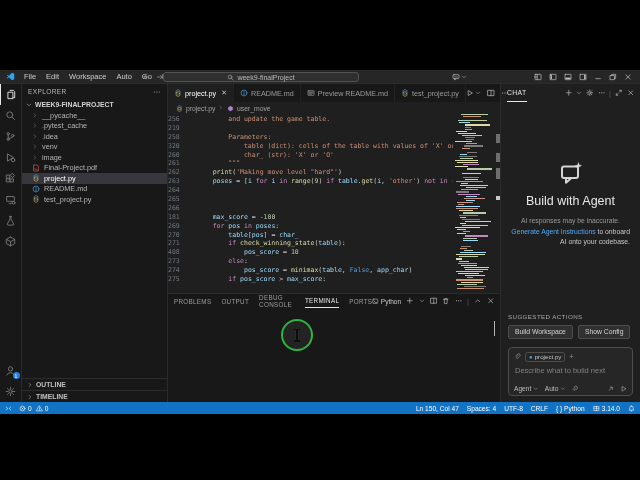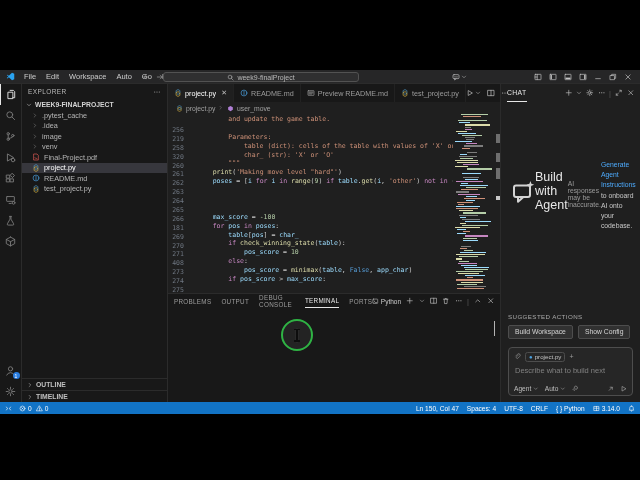--- a/index.html
+++ b/index.html
@@ -63,21 +63,21 @@
   .tab .fic{font-size:8px;}
   .tab.active{background:#1f1f1f;color:#ffffff;}
   .tab .closex{font-size:7px;margin-left:2px;color:#bbbbbb;}
   .editor-actions{margin-left:auto;display:flex;align-items:center;gap:6px;padding-right:6px;color:#c5c5c5;font-size:8px;}
   .breadcrumb{height:12px;display:flex;align-items:center;gap:3px;padding-left:8px;font-size:6.8px;
     color:#a0a0a0;flex:0 0 auto;}
   .breadcrumb .fic{font-size:7px;}
   .code-wrap{position:relative;flex:1 1 auto;overflow:hidden;font-family:"DejaVu Sans Mono",monospace;}
   .code-lines{position:absolute;left:0;top:1px;right:47px;}
   .cl{display:flex;height:8.9px;line-height:8.9px;font-size:6.5px;white-space:pre;}
-  .cl .ln{width:20px;text-align:center;color:#6e7681;flex:0 0 auto;padding-right:9px;margin-top:11px;}
+  .cl .ln{width:20px;text-align:left;color:#6e7681;flex:0 0 auto;padding-right:9px;}
   .cl .ct{flex:1;overflow:hidden;}
   .tok-pln{color:#cccccc}.tok-kw{color:#c586c0}.tok-var{color:#9cdcfe}.tok-fn{color:#dcdcaa}
   .tok-str{color:#ce9178}.tok-num{color:#b5cea8}.tok-const{color:#569cd6}
   .minimap{position:absolute;top:0;right:5px;width:42px;bottom:0;background:#1f1f1f;overflow:hidden;}
   .mm-row{height:1.1px;margin-bottom:1px;}
   .ruler{position:absolute;top:0;right:0;width:5px;bottom:0;}
   .ruler div{position:absolute;left:0.5px;width:4px;}
 
   
   .panel{height:109px;background:#181818;border-top:1px solid #2b2b2b;display:flex;flex-direction:column;
@@ -97,21 +97,21 @@
   .ibeam::before,.ibeam::after{content:"";position:absolute;left:-2px;width:5.4px;height:1.4px;background:#0d0d0d;}
   .ibeam::before{top:0}.ibeam::after{bottom:0}
 
   
   .chat{width:140px;background:#1f1f1f;border-left:1px solid #2b2b2b;box-sizing:border-box;
     display:flex;flex-direction:column;color:#cccccc;}
   .chat-header{height:18px;display:flex;align-items:center;padding:0 6px;font-size:6.8px;flex:0 0 auto;}
   .chat-title{color:#e7e7e7;border-bottom:1px solid #e7e7e7;height:17px;display:flex;align-items:center;letter-spacing:.4px;}
   .chat-hicons{margin-left:auto;display:flex;align-items:center;gap:4px;color:#c5c5c5;font-size:7.5px;}
   .chat-hicons .sep{color:#5a5a5a;}
-  .chat-center{margin-top:58px;display:flex;flex-direction:row;align-items:center;text-align:left;padding:0 10px;}
+  .chat-center{margin-top:58px;display:flex;flex-direction:column;align-items:center;text-align:right;padding:0 10px;}
   .chat-big-icon{font-size:24px;color:#d4d4d4;margin-bottom:10px;}
   .chat-heading{font-size:12.5px;color:#e8e8e8;margin-bottom:9px;}
   .chat-disclaimer{font-size:6.8px;color:#9a9a9a;margin-bottom:3px;}
   .chat-onboard{font-size:6.8px;color:#c8c8c8;line-height:1.5;}
   .chat-link{color:#4daafc;}
   .chat-bottom{margin-top:auto;padding:0 7px 6px;}
   .sa-header{font-size:6.2px;letter-spacing:.4px;color:#a9a9a9;margin-bottom:5px;}
   .sa-buttons{display:flex;gap:5px;margin-bottom:8px;}
   .sa-btn{font-size:6.8px;color:#d4d4d4;background:#313131;border:1px solid #4d4d4d;border-radius:2px;
     padding:2.5px 6px;white-space:nowrap;}
@@ -344,45 +344,53 @@
             </span>
           <span>WEEK9-FINALPROJECT</span>
         </div>
         <div class="tree">
             <div class="tree-item">
               <span class="ic chev">
                 <svg viewBox="0 0 12 12" width="1em" height="1em" fill="none" stroke="currentColor" stroke-width="1" stroke-linecap="round" stroke-linejoin="round">
                   <path d="M4.3 2.8 7.5 6 4.3 9.2"></path>
                 </svg>
               </span>
-              <span>.pytest_cache</span>
+              <span>__pycache__</span>
             </div>
             <div class="tree-item">
               <span class="ic chev">
                 <svg viewBox="0 0 12 12" width="1em" height="1em" fill="none" stroke="currentColor" stroke-width="1" stroke-linecap="round" stroke-linejoin="round">
                   <path d="M4.3 2.8 7.5 6 4.3 9.2"></path>
                 </svg>
               </span>
-              <span>.idea</span>
+              <span>.pytest_cache</span>
             </div>
             <div class="tree-item">
               <span class="ic chev">
                 <svg viewBox="0 0 12 12" width="1em" height="1em" fill="none" stroke="currentColor" stroke-width="1" stroke-linecap="round" stroke-linejoin="round">
                   <path d="M4.3 2.8 7.5 6 4.3 9.2"></path>
                 </svg>
               </span>
-              <span>image</span>
+              <span>.idea</span>
             </div>
             <div class="tree-item">
               <span class="ic chev">
                 <svg viewBox="0 0 12 12" width="1em" height="1em" fill="none" stroke="currentColor" stroke-width="1" stroke-linecap="round" stroke-linejoin="round">
                   <path d="M4.3 2.8 7.5 6 4.3 9.2"></path>
                 </svg>
               </span>
               <span>venv</span>
+            </div>
+            <div class="tree-item">
+              <span class="ic chev">
+                <svg viewBox="0 0 12 12" width="1em" height="1em" fill="none" stroke="currentColor" stroke-width="1" stroke-linecap="round" stroke-linejoin="round">
+                  <path d="M4.3 2.8 7.5 6 4.3 9.2"></path>
+                </svg>
+              </span>
+              <span>image</span>
             </div>
             <div class="tree-item">
               <span class="ic fic">
                 <svg viewBox="0 0 12 12" width="1em" height="1em" fill="none" stroke="currentColor" stroke-width="1" stroke-linecap="round" stroke-linejoin="round">
                   <path d="M3 1.5h4.5l2 2v7H3z" stroke="#e05a54"></path>
                   <path d="M4.3 7.2c1.6 1.2 2.8.2 3.5 1.6" stroke="#e05a54"></path>
                 </svg>
               </span>
               <span>Final-Project.pdf</span>
             </div>

